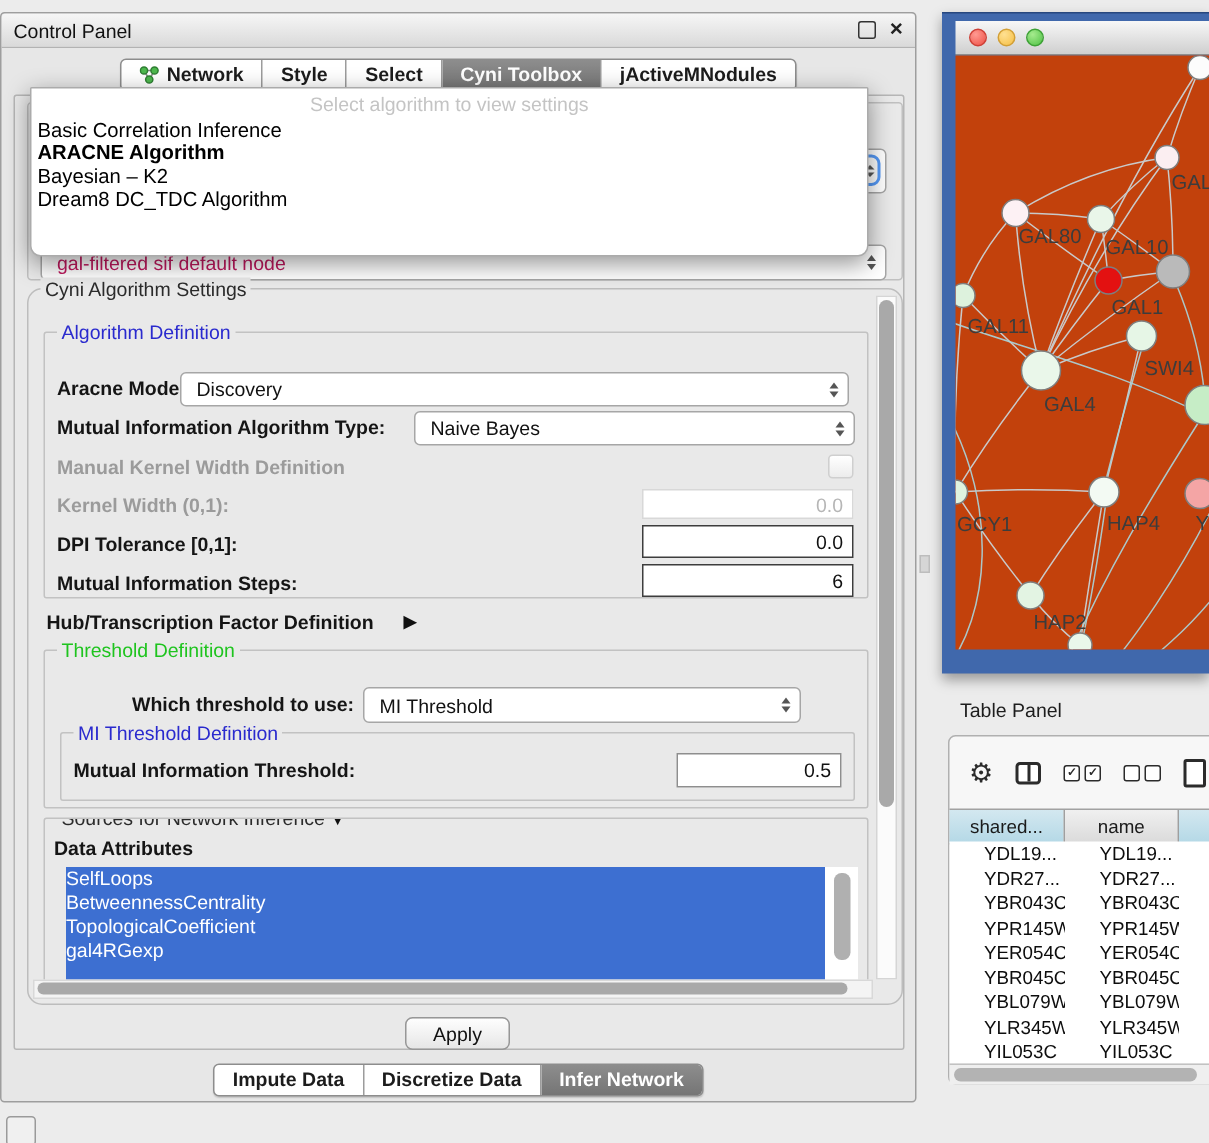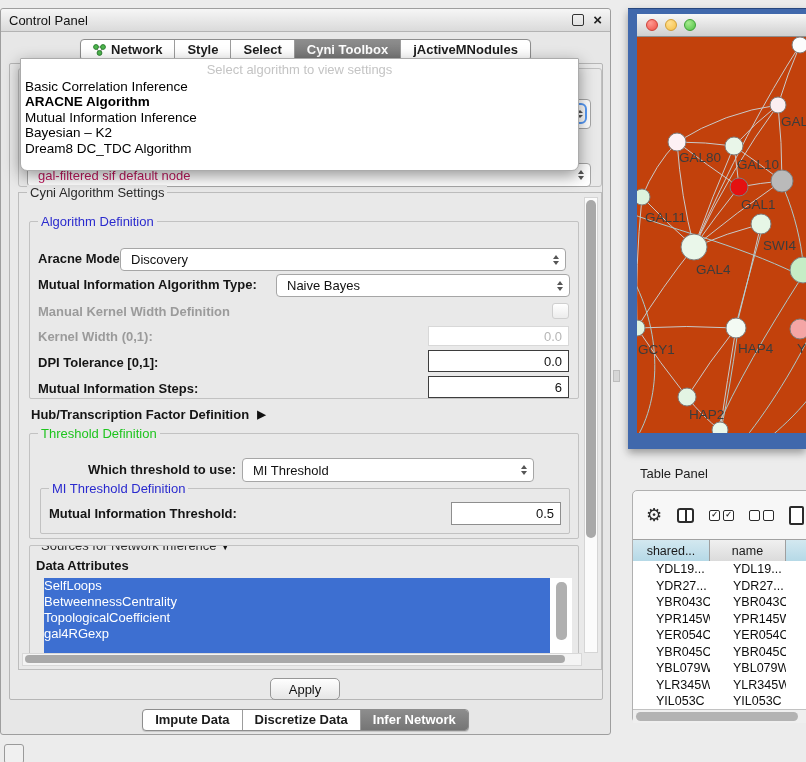--- a/index.html
+++ b/index.html
@@ -45,33 +45,33 @@
 
   
   .dd{position:absolute;left:10px;top:-6px;width:559px;height:113px;background:#fff;border:1px solid #ababab;
       border-radius:1px 1px 7px 7px;box-shadow:0 5px 16px rgba(0,0,0,.42);z-index:50;overflow:hidden;box-sizing:border-box}
   .dd-hint{text-align:center;color:#c4c4c4;font-size:13px;height:17px;padding-top:3px}
   .dd-item{font-size:13.5px;color:#000;padding:0 4px;line-height:15.4px;white-space:nowrap}
   .dd-item.bold{font-weight:bold}
 
   
   .settings-panel{position:absolute;left:8px;top:128px;width:584px;height:478px;border:1px solid #bdbdbd;
-                  border-radius:0;box-sizing:border-box;background:#e9e9e9}
+                  border-radius:10px;box-sizing:border-box;background:#e9e9e9}
   .ptitle{position:absolute;top:-8px;left:8px;background:#e9e9e9;padding:0 3px;font-size:13px;color:#2b2b2b;white-space:nowrap}
   .group{position:absolute;border:1px solid #c2c2c2;border-radius:2px;box-sizing:border-box}
   .gtitle{position:absolute;top:-8px;left:8px;background:#e9e9e9;padding:0 3px;font-size:13px;white-space:nowrap}
   .gtitle.blue{color:#2a2ace}.gtitle.green{color:#1ec41e}.gtitle.black{color:#2b2b2b}
   .lbl{position:absolute;font-size:13px;font-weight:bold;color:#151515;line-height:16px;white-space:nowrap}
   .lbl.dis{color:#9b9b9b}
   .field{position:absolute;background:#fff;border:1px solid #9e9e9e;font-size:13px;color:#111;
          display:flex;align-items:center;justify-content:flex-end;padding-right:6px;box-sizing:border-box}
   .field.dark{border:1.5px solid #3d3d3d}
   .field.dis{border-color:#d8d8d8;color:#b6b6b6}
   .cb{position:absolute;width:15px;height:14px;border:1px solid #cfcfcf;border-radius:3px;background:linear-gradient(#fff,#ececec)}
-  .hub-row{position:absolute;left:12px;top:214px;font-size:13px;font-weight:bold;color:#151515;display:flex;align-items:center;gap:8px}
+  .hub-row{position:absolute;left:12px;top:214px;font-size:13px;font-weight:bold;color:#151515;display:flex;align-items:center;gap:20px}
   .tri{font-size:11px;color:#111}
   .attr-list{position:absolute;left:14px;top:32px;width:528px;height:78px;background:#fff;overflow:hidden}
   .attr-item{width:506px;height:16px;background:#3d6fd1;color:#fff;font-size:13px;line-height:16px;padding-left:0;box-sizing:border-box;white-space:nowrap}
   .attr-fill{width:506px;height:14px;background:#3d6fd1}
   .list-pill{position:absolute;left:512px;top:4px;width:11px;height:58px;background:#b0b0b0;border-radius:5px}
   .vscroll{position:absolute;right:3px;top:4px;width:14px;height:456px;background:#fbfbfb;border:1px solid #d5d5d5;box-sizing:border-box}
   .vthumb{position:absolute;left:1px;top:2px;width:10px;height:338px;background:#a9a9a9;border-radius:5px}
   .hscroll{position:absolute;left:3px;bottom:3px;width:560px;height:13px;background:#f4f4f4;border:1px solid #d8d8d8;box-sizing:border-box}
   .hthumb{position:absolute;left:2px;top:1px;width:540px;height:8px;background:#a9a9a9;border-radius:4px}
 
@@ -177,21 +177,20 @@
             <i class="dn"></i>
           </span>
       </div>
     </div>
 
     <div class="dd">
       <div class="dd-hint">Select algorithm to view settings</div>
       <div id="dd-list">
           <div class="dd-item">Basic Correlation Inference</div>
           <div class="dd-item bold">ARACNE Algorithm</div>
-          <div class="dd-item">Mutual Information Inference</div>
           <div class="dd-item">Bayesian – K2</div>
           <div class="dd-item">Dream8 DC_TDC Algorithm</div>
         </div>
     </div>
 
     <div class="settings-panel">
       <span class="ptitle">Cyni Algorithm Settings</span>
 
       <div class="group" style="left:10px;top:28px;width:550px;height:178px">
         <span class="gtitle blue">Algorithm Definition</span>

